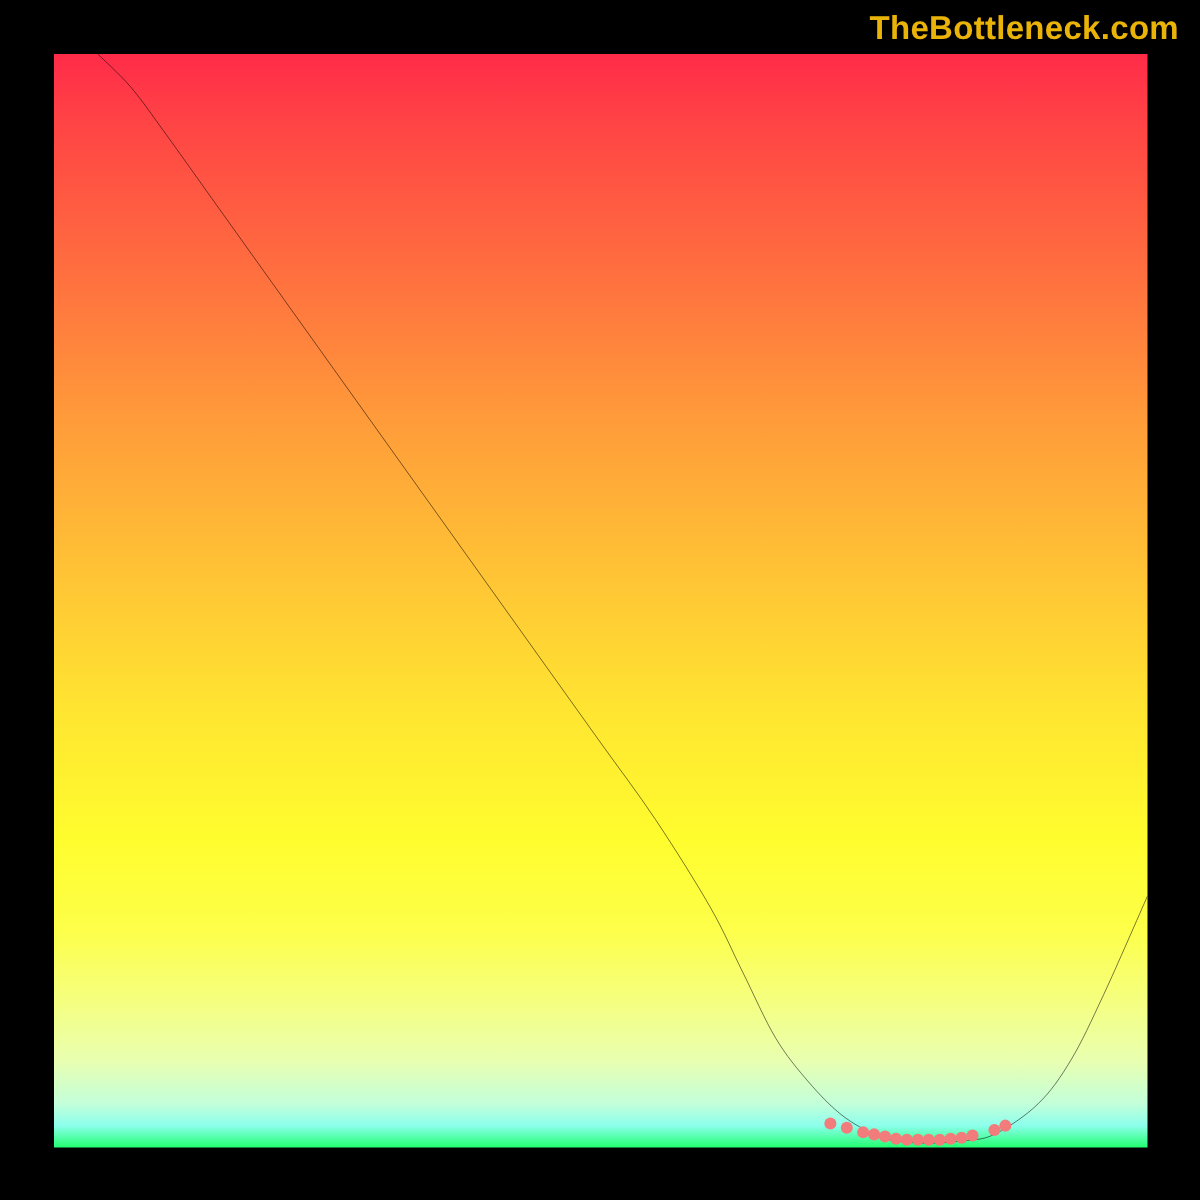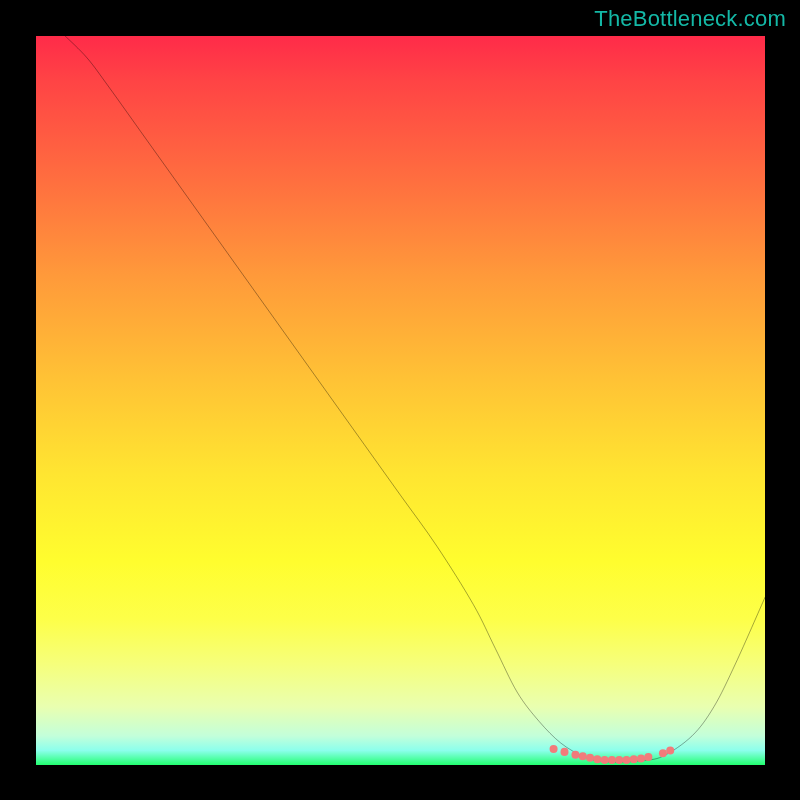--- a/index.html
+++ b/index.html
@@ -3,22 +3,22 @@
 <meta charset="utf-8">
 <style>
   * { margin: 0; padding: 0; box-sizing: border-box; }
   html, body { width: 800px; height: 800px; overflow: hidden; background: #000; }
   .frame { position: relative; width: 800px; height: 800px; background: #000; }
   .watermark {
     position: absolute;
     top: 6px; right: 14px;
     font-family: Arial, Helvetica, sans-serif;
     font-size: 22px;
-    font-weight: 400;
-    color: #14b8a6;
+    font-weight: 700;
+    color: #eab308;
     letter-spacing: 0.2px;
     user-select: none;
   }
   .plot {
     position: absolute;
     left: 35.5px; top: 35.5px;
     width: 729px; height: 729px;
     background: linear-gradient(to bottom,
       #ff2b49 0%,
       #ff4345 6%,

